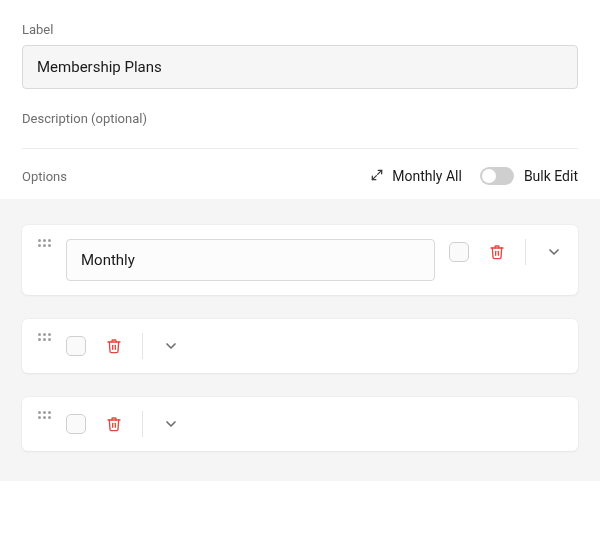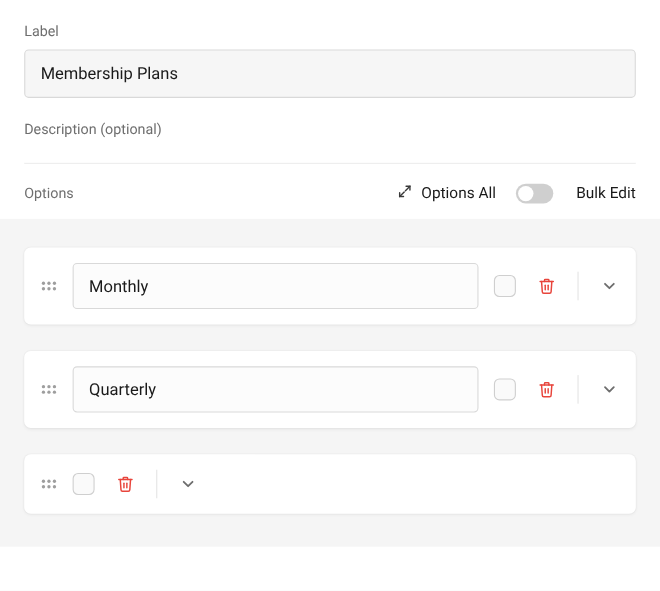--- a/index.html
+++ b/index.html
@@ -53,21 +53,21 @@
     font-size: 14px;
     color: #1a1a1a;
     cursor: pointer;
     background: none;
     border: none;
     font-family: inherit;
   }
   .bulk-edit-wrap {
     display: flex;
     align-items: center;
-    gap: 21px;
+    gap: 10px;
   }
   .toggle {
     width: 34px;
     height: 18px;
     border-radius: 9px;
     background: #cfcfcf;
     position: relative;
     cursor: pointer;
   }
   .toggle .knob {
@@ -85,21 +85,21 @@
     background: #f5f5f5;
     margin: 0 -22px;
     padding: 26px 22px 30px 22px;
   }
   .option-card {
     background: #fff;
     border-radius: 6px;
     box-shadow: 0 0 0 1px rgba(0,0,0,0.02), 0 1px 3px rgba(0,0,0,0.05);
     padding: 14px 14px;
     display: flex;
-    align-items: center;
+    align-items: flex-start;
     gap: 14px;
     margin-bottom: 24px;
   }
   .option-card:last-child { margin-bottom: 0; }
   .drag-handle {
     width: 16px;
     display: flex;
     flex-wrap: wrap;
     gap: 2px;
     justify-content: center;
@@ -178,21 +178,21 @@
 
     <button class="expand-all">
       <span class="expand-icon-color">
         <svg width="14" height="14" viewBox="0 0 24 24" fill="none" stroke="currentColor" stroke-width="2.2" stroke-linecap="round">
           <path d="M14 4h6v6"></path>
             <path d="M10 20H4v-6"></path>
           <path d="M20 4l-7 7"></path>
             <path d="M4 20l7-7"></path>
         </svg>
       </span>
-      <span>Options All</span>
+      <span>Monthly All</span>
     </button>
 
     <div class="bulk-edit-wrap">
       <div class="toggle">
         <div class="knob"></div>
       </div>
       <span class="bulk-edit-label">Bulk Edit</span>
     </div>
   </div>
 
@@ -230,21 +230,20 @@
 
     <div class="option-card">
       <div class="drag-handle">
         <span class="dot"></span>
           <span class="dot"></span>
           <span class="dot"></span>
           <span class="dot"></span>
           <span class="dot"></span>
           <span class="dot"></span>
       </div>
-      <input class="option-input" type="text" value="Quarterly" style="">
       <div class="option-actions">
         <div class="chk"></div>
         <button class="icon-btn trash-color">
           <svg width="16" height="18" viewBox="0 0 24 24" fill="none" stroke="currentColor" stroke-width="2" stroke-linecap="round" stroke-linejoin="round">
             <polyline points="3 6 5 6 21 6"></polyline>
               <path d="M19 6l-1 14a2 2 0 0 1-2 2H8a2 2 0 0 1-2-2L5 6"></path>
               <path d="M10 11v6"></path>
               <path d="M14 11v6"></path>
               <path d="M9 6V4a1 1 0 0 1 1-1h4a1 1 0 0 1 1 1v2"></path>
           </svg>

